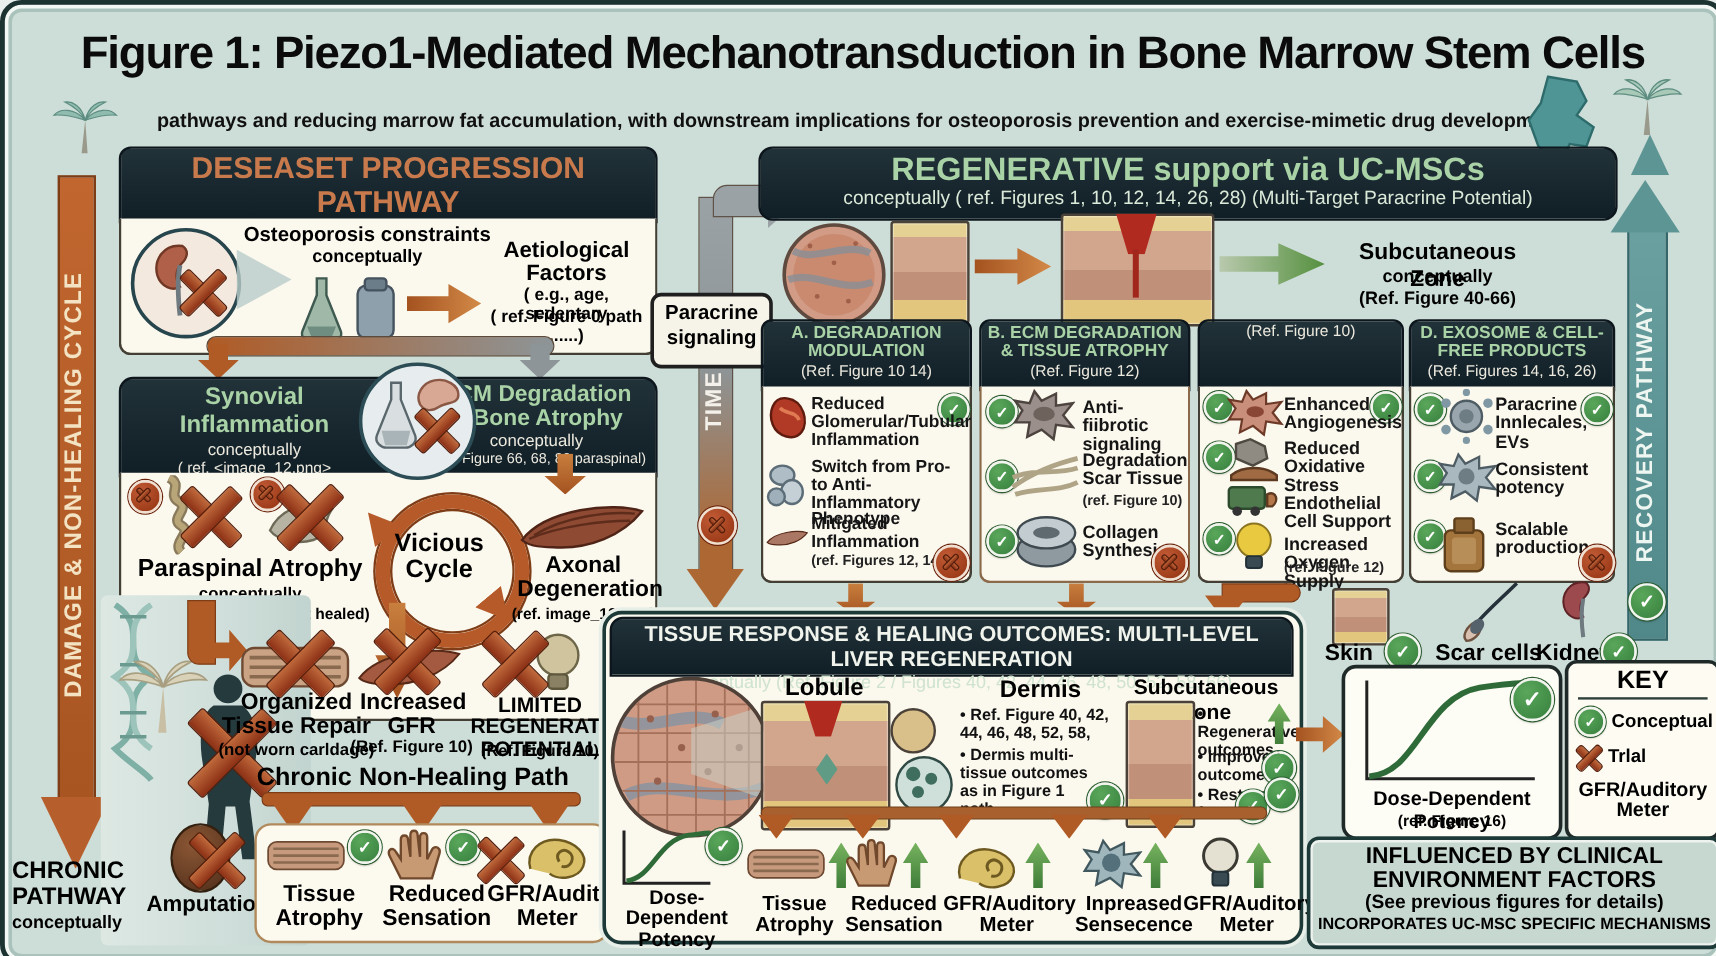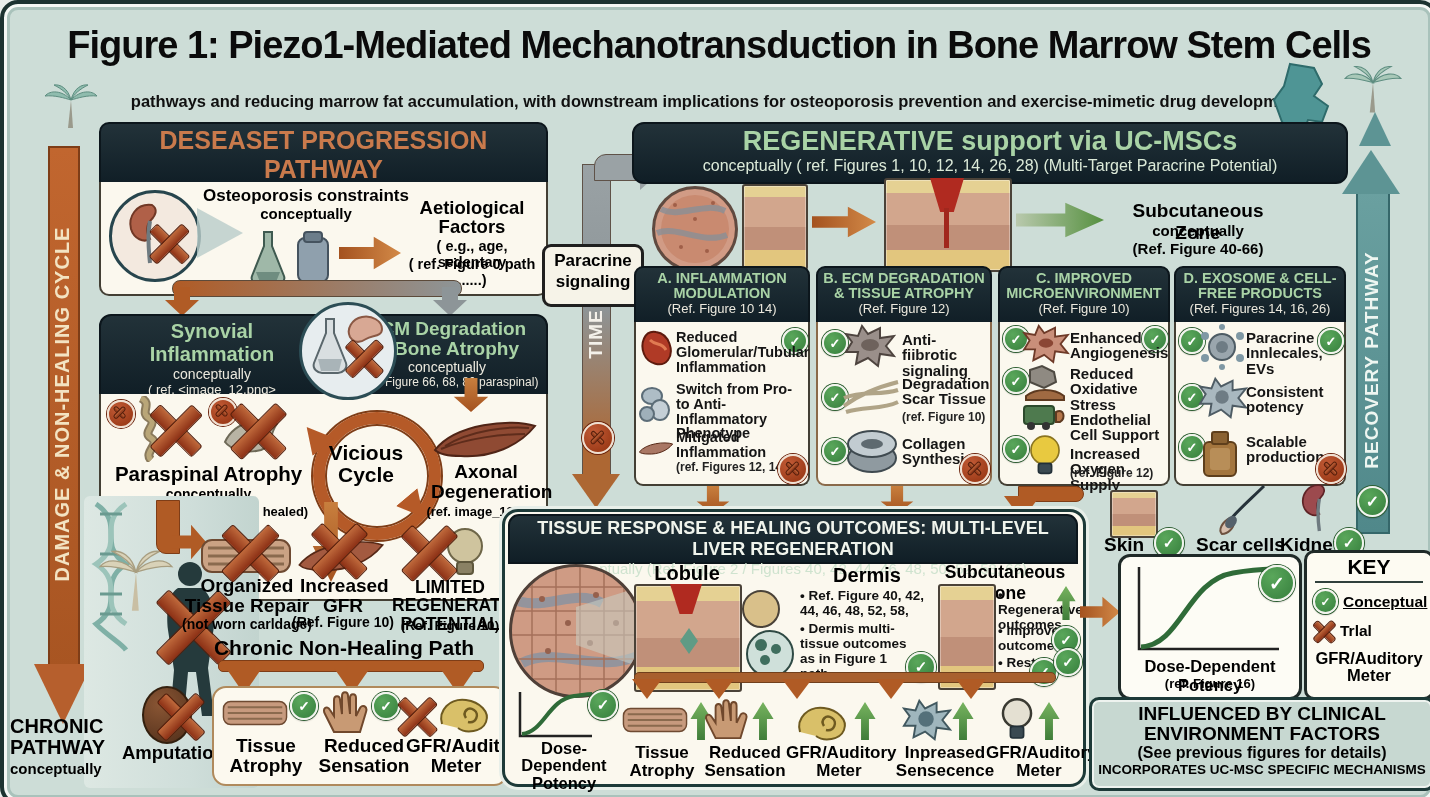--- a/index.html
+++ b/index.html
@@ -342,21 +342,21 @@
       <div class="abs" style="left:44px;top:-2px;width:34px;height:34px;background:#b02a20;clip-path:polygon(0 0,100% 0,70% 100%,30% 100%);"></div>
       <div class="abs" style="left:58px;top:28px;width:5px;height:40px;background:#a1271d;"></div>
     </div>
     <div class="abs ar-r" style="left:1012px;top:198px;width:88px;height:36px;background:linear-gradient(90deg,#b9c9ad,#55903f);"></div>
     <div class="abs b ctr" style="left:1104px;top:196px;width:180px;font-size:19px;">Subcutaneous Zone</div>
     <div class="abs ctr" style="left:1104px;top:218px;width:180px;font-size:15px;font-weight:600;">conceptually</div>
     <div class="abs ctr b" style="left:1104px;top:236px;width:180px;font-size:15px;">(Ref. Figure 40-66)</div>
 
     <div>
       <div class="abs dk" style="left:630px;top:262px;width:172px;height:56px;border-radius:9px 9px 0 0;">
-        <div class="titleGreen b hd2" style="font-size:14.5px;margin-top:3px;">A. INFLAMMATION MODULATION</div>
+        <div class="titleGreen b hd2" style="font-size:14.5px;margin-top:3px;">A. DEGRADATION MODULATION</div>
         <div style="font-size:13px;">(Ref. Figure 10 14)</div>
       </div>
       <div class="abs body-cream colbody" style="left:630px;top:318px;width:172px;height:162px;border-radius:0 0 9px 9px;">
         <svg class="abs" style="left:2px;top:6px;" width="36" height="40" viewBox="0 0 36 40">
           <path d="M18 4 C6 2 2 16 6 26 C10 36 24 40 30 32 C36 24 32 6 18 4Z" fill="#b03a26" stroke="#5e1b0e" stroke-width="2"></path>
           <path d="M12 12 C18 18 24 14 28 22" stroke="#e07a52" stroke-width="3" fill="none"></path>
         </svg>
         <div class="abs chk" style="left:146px;top:6px;width:22px;height:22px;font-size:13px;">✓</div>
         <div class="abs citext" style="left:40px;top:8px;width:126px;">Reduced Glomerular/Tubular Inflammation</div>
         <svg class="abs" style="left:2px;top:62px;" width="34" height="40" viewBox="0 0 34 40">
@@ -410,21 +410,20 @@
               <i></i>
               <i></i>
             </div>
           </div>
       </div>
       <div class="abs ar-d ogv" style="left:876px;top:482px;width:34px;height:28px;"></div>
     </div>
 
     <div>
       <div class="abs dk" style="left:994px;top:262px;width:168px;height:56px;border-radius:9px 9px 0 0;">
-        <div class="titleGreen b hd2" style="font-size:14.5px;margin-top:3px;">C. IMPROVED MICROENVIRONMENT</div>
         <div style="font-size:13px;">(Ref. Figure 10)</div>
       </div>
       <div class="abs body-cream colbody" style="left:994px;top:318px;width:168px;height:162px;border-radius:0 0 9px 9px;">
         <div class="abs chk" style="left:3px;top:4px;width:22px;height:22px;font-size:13px;">✓</div>
         <div class="abs chk" style="left:142px;top:4px;width:22px;height:22px;font-size:13px;">✓</div>
         <svg class="abs" style="left:22px;top:2px;" width="48" height="40" viewBox="0 0 52 44">
           <path d="M8 18 L2 10 L14 12 L18 2 L24 10 L36 4 L36 14 L50 12 L42 22 L50 32 L36 30 L34 42 L24 34 L12 40 L14 28 L2 28Z" fill="#c98f7a" stroke="#6e3a28" stroke-width="2"></path>
           <ellipse cx="26" cy="21" rx="8" ry="5" fill="#8a4634"></ellipse>
         </svg>
         <div class="abs citext" style="left:70px;top:8px;width:94px;font-size:15px;">Enhanced Angiogenesis</div>
@@ -627,21 +626,21 @@
     <div class="abs chk" style="left:138px;top:8px;width:32px;height:32px;font-size:19px;">✓</div>
     <div class="abs b ctr" style="left:0;top:100px;width:100%;font-size:16.5px;">Dose-Dependent Potency</div>
     <div class="abs ctr b" style="left:0;top:119px;width:100%;font-size:13px;">(ref. Figure 16)</div>
   </div>
 
   <div class="abs" style="left:1300px;top:546px;width:124px;height:144px;background:#fdfbf2;border:3px solid #1f2a28;border-radius:10px;">
     <div class="b ctr" style="font-size:21px;margin-top:2px;">KEY</div>
     <div style="height:2px;background:#30403c;margin:2px 8px 6px;"></div>
     <div style="display:flex;align-items:center;gap:5px;padding-left:6px;">
       <span class="chk" style="width:21px;height:21px;font-size:12px;flex:none;">✓</span>
-      <span class="b" style="font-size:15.5px;text-decoration:underline;">Conceptual</span>
+      <span class="b" style="font-size:15.5px;">Conceptual</span>
     </div>
     <div style="display:flex;align-items:center;gap:6px;padding-left:5px;margin-top:6px;">
       <span style="position:relative;width:22px;height:22px;flex:none;display:inline-block;">
           <span class="bx" style="left:0;top:0;width:22px;height:22px;">
             <i></i>
             <i></i>
           </span>
         </span>
       <span class="b" style="font-size:15.5px;">Trlal</span>
     </div>

